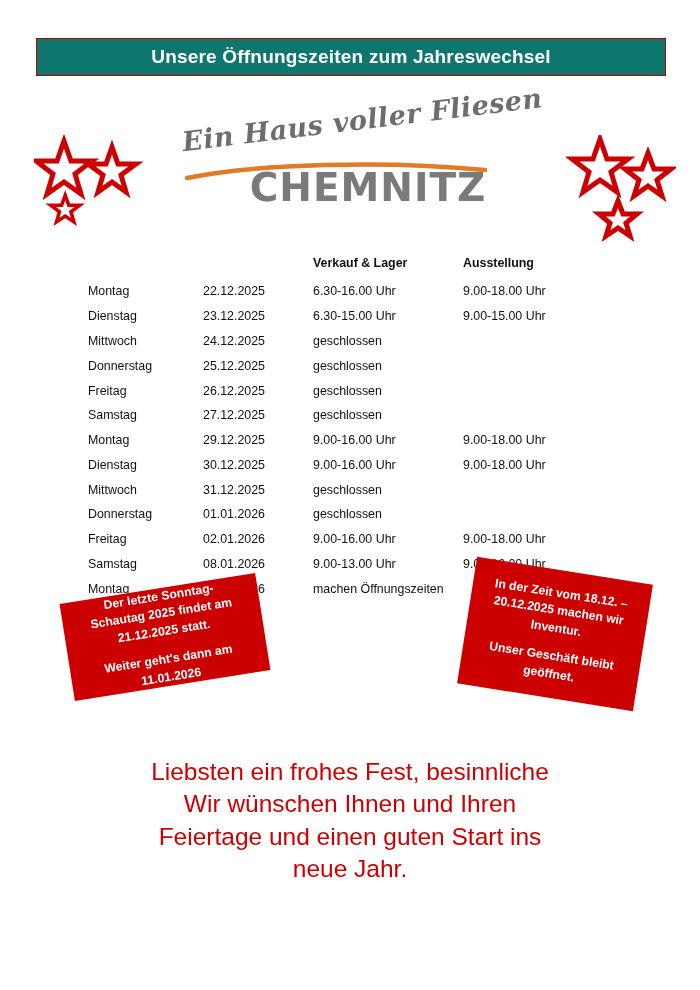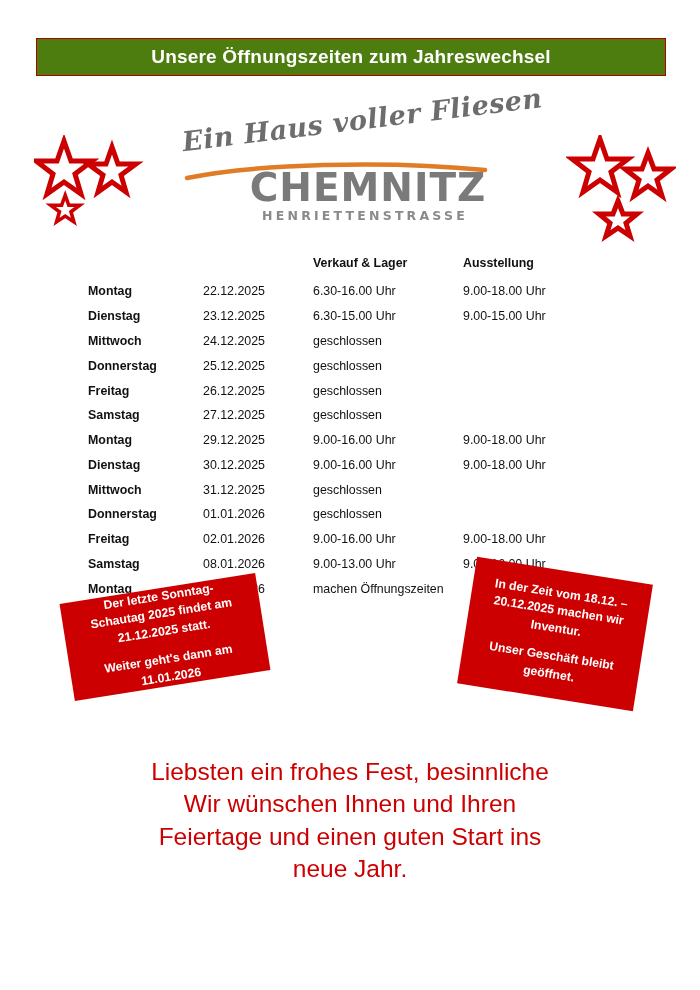--- a/index.html
+++ b/index.html
@@ -17,21 +17,21 @@
     overflow: hidden;
   }
 
   
   .banner {
     position: absolute;
     left: 36px;
     top: 38px;
     width: 628px;
     height: 36px;
-    background: #4d7c0f;
+    background: #0f766e;
     border: 1px solid #b00000;
     display: flex;
     align-items: center;
     justify-content: center;
   }
   .banner-title {
     color: #ffffff;
     font-size: 19px;
     font-weight: bold;
     letter-spacing: 0.2px;
@@ -125,21 +125,21 @@
     padding: 0 0 9px 0;
     font-size: 12.4px;
     color: #111;
     margin-left: 29px;
   }
   .hours td {
     padding: 5.4px 0;
     vertical-align: top;
     color: #111;
   }
-  .col-day    { width: 115px; font-weight: bold; }
+  .col-day    { width: 115px; }
   .col-date   { width: 110px; }
   .col-sale   { width: 150px; }
   .col-show   { width: 155px; }
   .th-sale    { padding-left: 0; }
   .th-show    { padding-left: 0; }
   .cell-center-span {
     text-align: left;
     padding-left: 122px;
   }
   .cell-normal-span {
@@ -202,21 +202,20 @@
 <div class="banner">
   <div class="banner-title">Unsere Öffnungszeiten zum Jahreswechsel</div>
 </div>
 
 <div class="logo-wrap">
   <div class="logo-script">Ein Haus voller Fliesen</div>
   <svg class="logo-swoosh" viewBox="0 0 320 26">
     <path d="M2 20 C 70 6, 200 2, 300 12" stroke="#e07b26" stroke-width="4.5" fill="none" stroke-linecap="round"></path>
   </svg>
   <div class="logo-chemnitz">CHEMNITZ</div>
-  <div class="logo-street">HENRIETTENSTRASSE</div>
 </div>
 
 <div class="stars-left">
   <svg width="110" height="110" viewBox="0 0 110 110">
     <polygon class="star" points="30,6 37,26 58,26 41,39 47,59 30,47 13,59 19,39 2,26 23,26"></polygon>
     <polygon class="star" points="78,12 84,29 102,29 87,40 92,57 78,47 64,57 69,40 54,29 72,29"></polygon>
     <polygon class="star" points="42,62 47,76 62,76 50,85 54,99 42,91 30,99 34,85 22,76 37,76" transform="translate(-12,-6) scale(0.72) translate(18,30)"></polygon>
   </svg>
 </div>
 <div class="stars-right">

